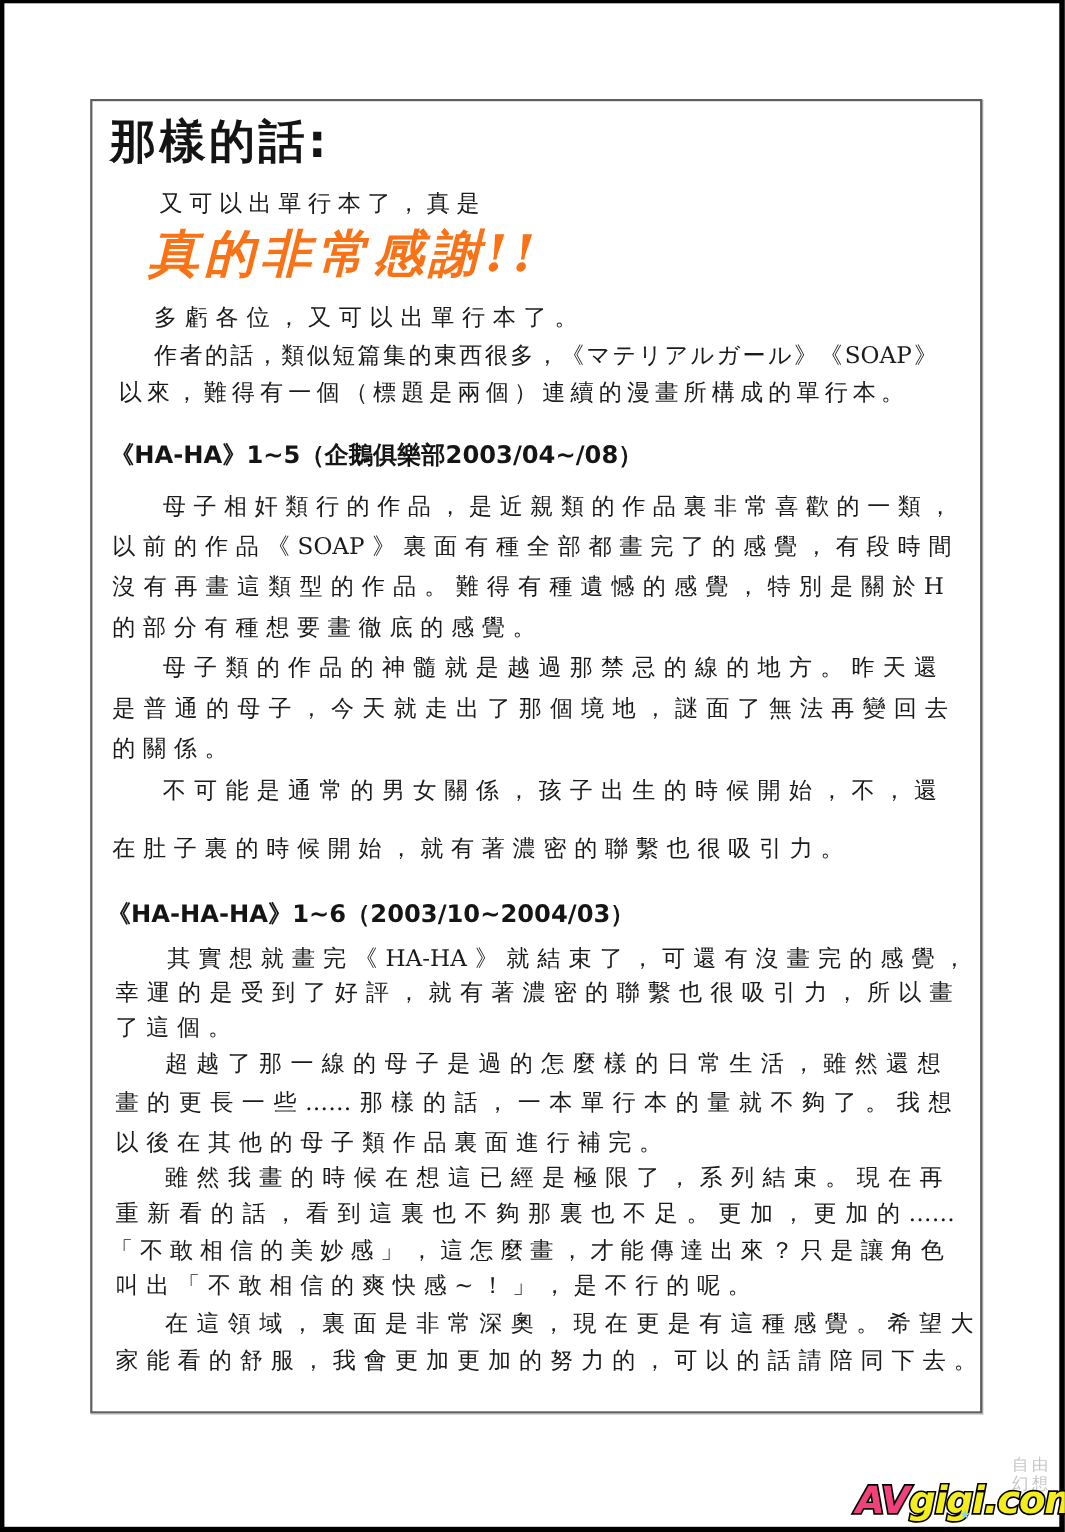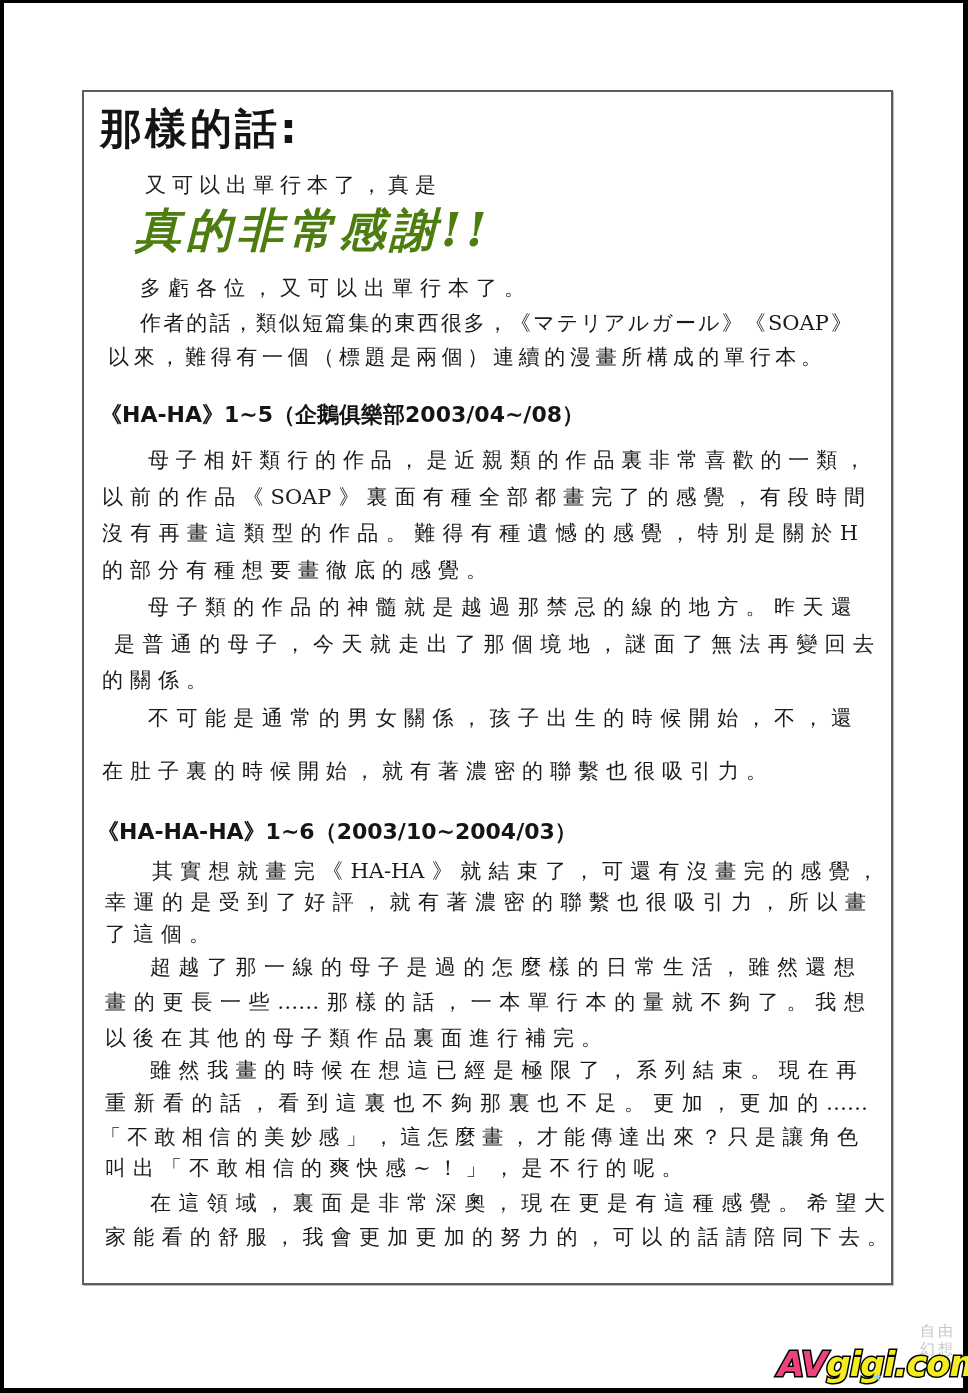--- a/index.html
+++ b/index.html
@@ -24,21 +24,21 @@
     font-weight: 900; font-size: 42px; line-height: 50px;
     letter-spacing: 3px; color: #141414; white-space: nowrap;
   }
   .greeting {
     position: absolute; left: 145px; top: 171px;
     font-size: 21px; line-height: 28px; letter-spacing: 6px; white-space: nowrap;
   }
   .thanks {
     position: absolute; left: 135px; top: 202px;
     font-size: 46px; line-height: 56px; font-weight: bold; font-style: italic;
-    letter-spacing: 5px; color: #4d7c0f; white-space: nowrap;
+    letter-spacing: 5px; color: #f97316; white-space: nowrap;
   }
   .heading {
     position: absolute;
     font-family: "DejaVu Sans", "Liberation Sans", sans-serif;
     font-weight: bold; font-size: 22px; line-height: 28px;
     white-space: nowrap; color: #151515;
   }
   .ln {
     position: absolute; height: 28px;
     font-size: 21px; line-height: 28px;
@@ -86,21 +86,21 @@
 <div class="ln full" style="left:108px;top:343px;width:714px;">以來，難得有一個（標題是兩個）連續的漫畫所構成的單行本。</div>
 
 <div class="heading" style="left:100px;top:401px;">《HA-HA》1~5（企鵝俱樂部2003/04~/08）</div>
 
 <div class="ln full" style="left:148px;top:446px;width:717px;">母子相奸類行的作品，是近親類的作品裏非常喜歡的一類，</div>
 <div class="ln full" style="left:102px;top:483px;width:763px;">以前的作品《SOAP》裏面有種全部都畫完了的感覺，有段時間</div>
 <div class="ln full" style="left:102px;top:519px;width:756px;">沒有再畫這類型的作品。難得有種遺憾的感覺，特別是關於H</div>
 <div class="ln" style="left:102px;top:556px;">的部分有種想要畫徹底的感覺。</div>
 
 <div class="ln full" style="left:148px;top:593px;width:704px;">母子類的作品的神髓就是越過那禁忌的線的地方。昨天還</div>
-<div class="ln full" style="left:102px;top:630px;width:760px;margin-left:12px;">是普通的母子，今天就走出了那個境地，謎面了無法再變回去</div>
+<div class="ln full" style="left:102px;top:630px;width:760px;">是普通的母子，今天就走出了那個境地，謎面了無法再變回去</div>
 <div class="ln" style="left:102px;top:666px;">的關係。</div>
 
 <div class="ln full" style="left:148px;top:704px;width:704px;">不可能是通常的男女關係，孩子出生的時候開始，不，還</div>
 <div class="ln" style="left:102px;top:757px;">在肚子裏的時候開始，就有著濃密的聯繫也很吸引力。</div>
 
 <div class="heading" style="left:97px;top:818px;">《HA-HA-HA》1~6（2003/10~2004/03）</div>
 
 <div class="ln full" style="left:152px;top:857px;width:726px;">其實想就畫完《HA-HA》就結束了，可還有沒畫完的感覺，</div>
 <div class="ln full" style="left:105px;top:888px;width:761px;">幸運的是受到了好評，就有著濃密的聯繫也很吸引力，所以畫</div>
 <div class="ln" style="left:105px;top:920px;">了這個。</div>

